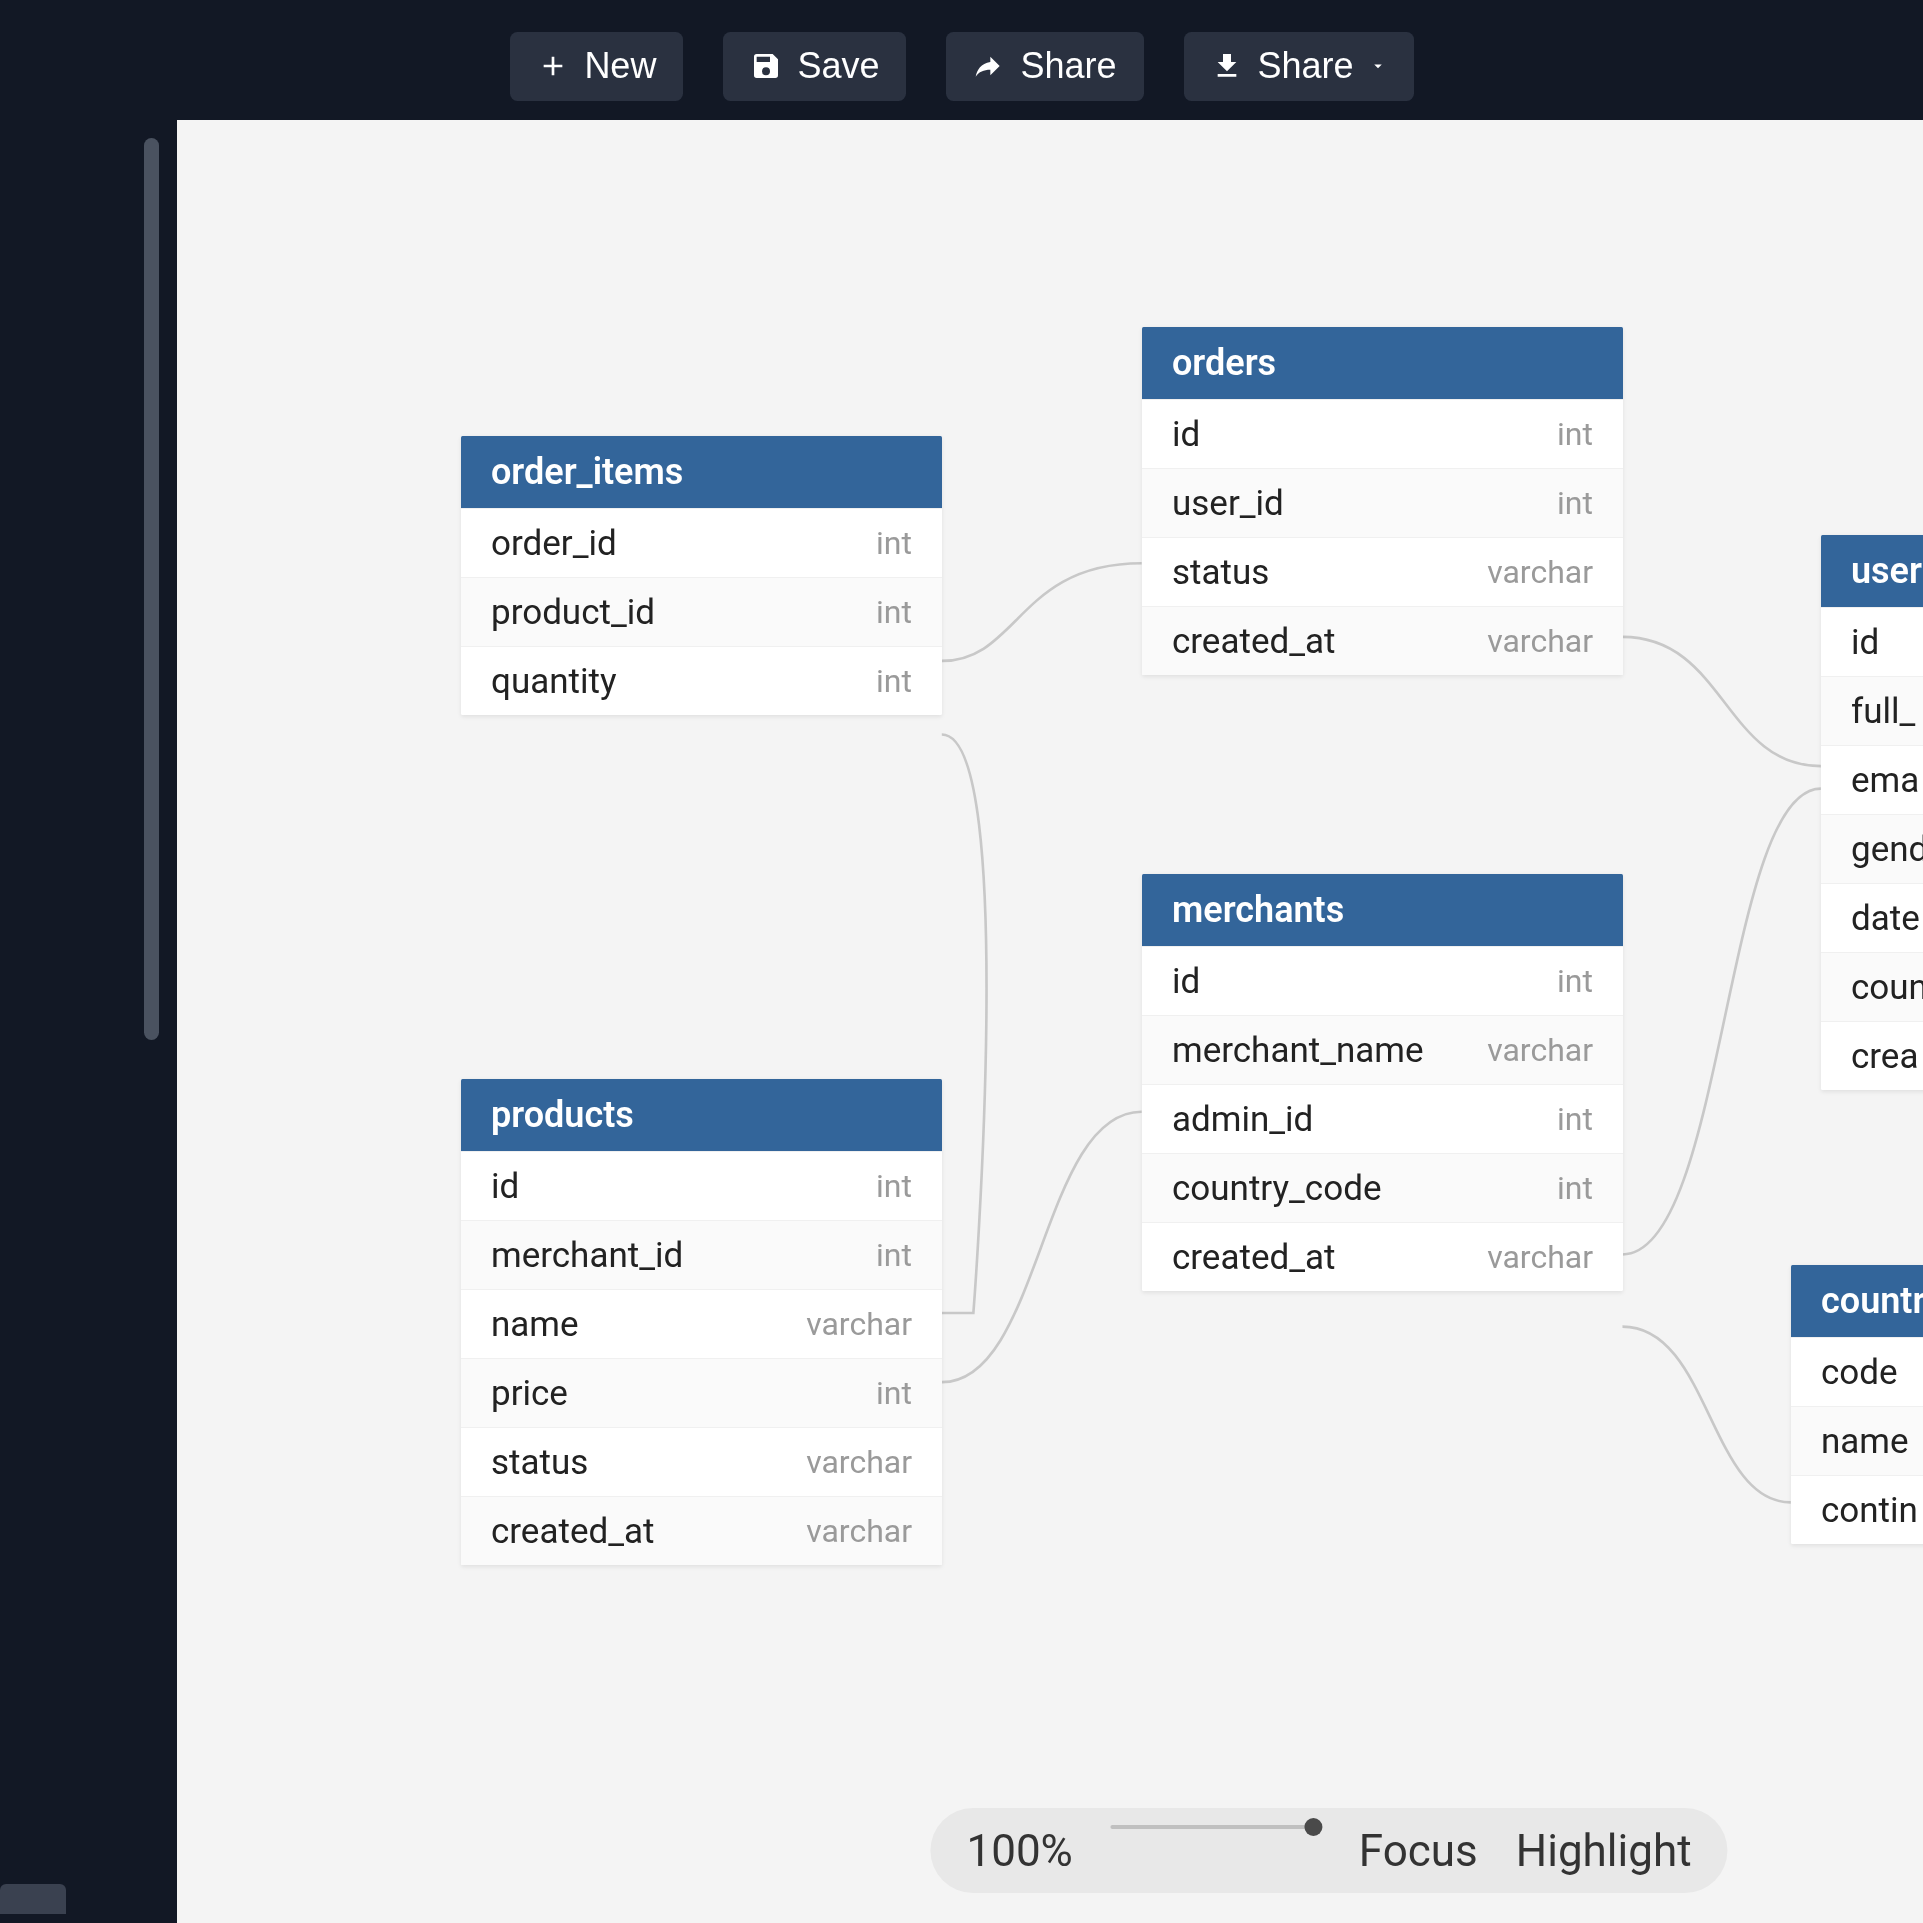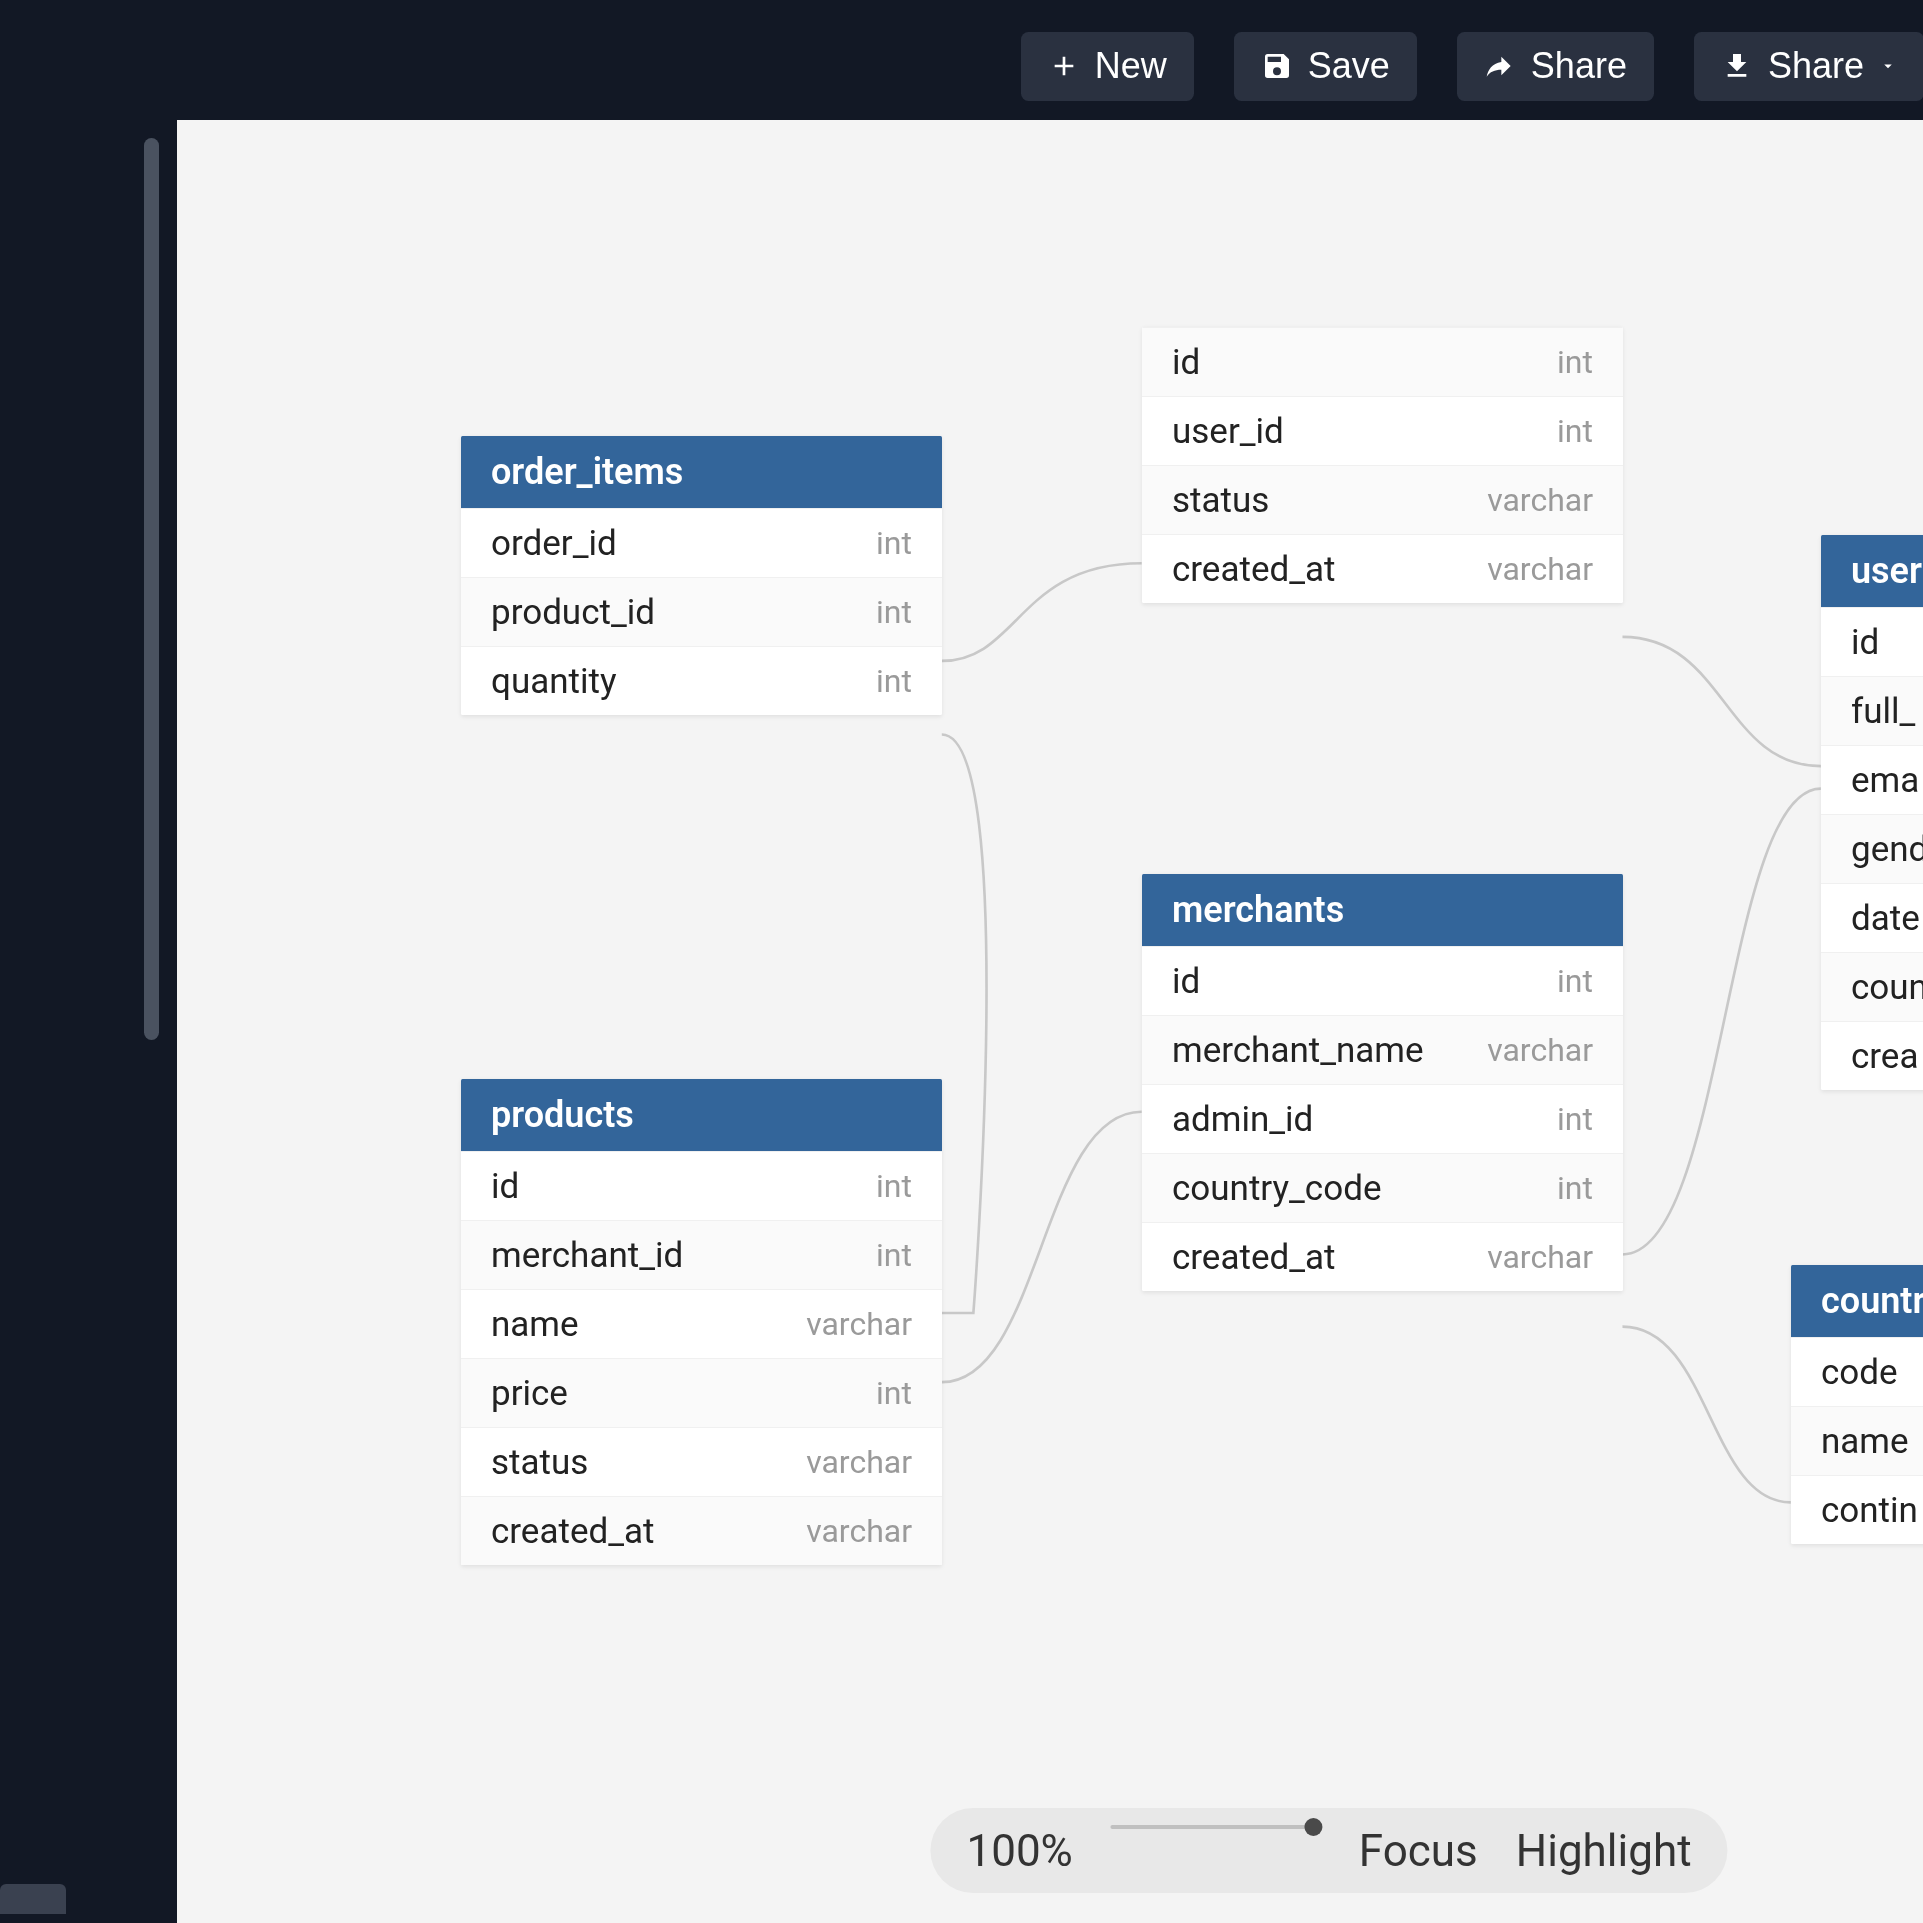--- a/index.html
+++ b/index.html
@@ -4,21 +4,21 @@
 <style>
 * { box-sizing: border-box; margin: 0; padding: 0; }
 html, body { width: 1924px; height: 1924px; overflow: hidden; font-family: -apple-system, BlinkMacSystemFont, "Segoe UI", Roboto, sans-serif; }
 body { background: #121825; }
 
 
 .toolbar {
   height: 132px;
   display: flex;
   align-items: center;
-  justify-content: flex-end;
+  justify-content: center;
   gap: 40px;
   background: #121825;
 }
 .tb-btn {
   display: flex;
   align-items: center;
   gap: 15px;
   background: #2a3140;
   color: #fff;
   border: none;
@@ -207,20 +207,21 @@
         <span>product_id</span>
         <span class="col-type">int</span>
       </div>
     <div class="tbl-row">
         <span>quantity</span>
         <span class="col-type">int</span>
       </div>
   </div>
 
   <div class="tbl" style="left:965px;top:207px">
+    <div class="tbl-head">orders</div>
     <div class="tbl-row">
         <span>id</span>
         <span class="col-type">int</span>
       </div>
     <div class="tbl-row">
         <span>user_id</span>
         <span class="col-type">int</span>
       </div>
     <div class="tbl-row">
         <span>status</span>

